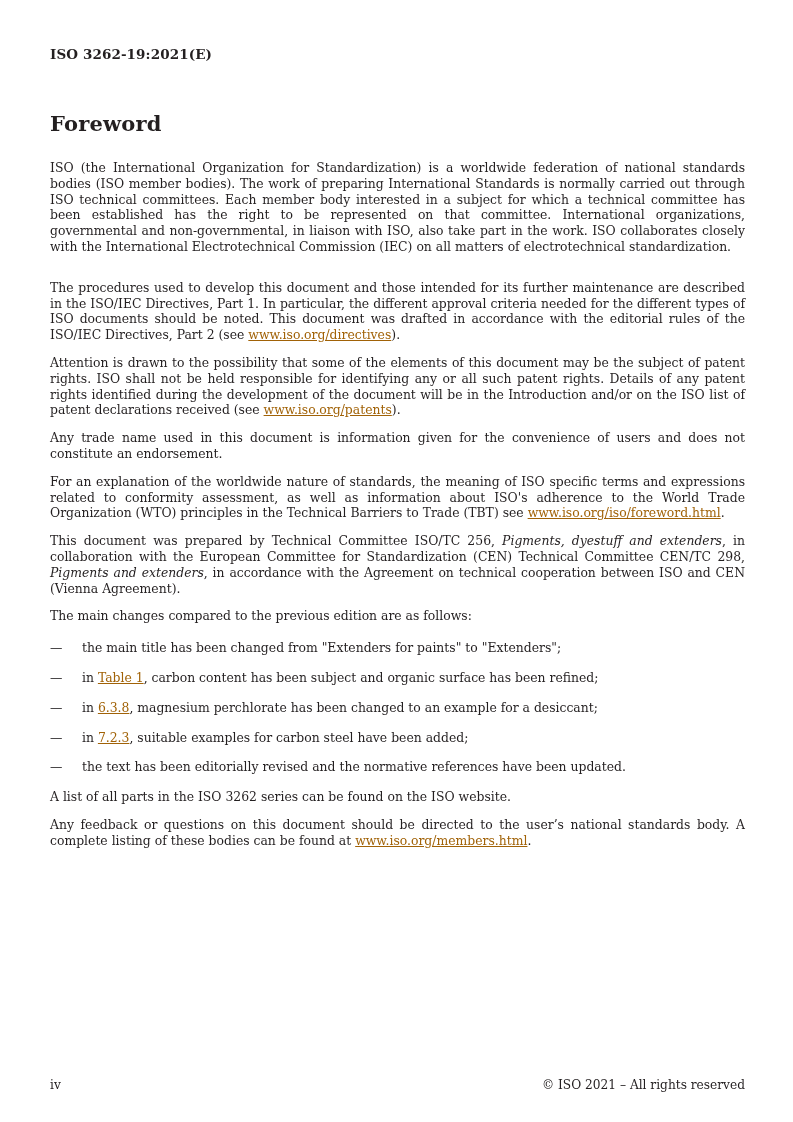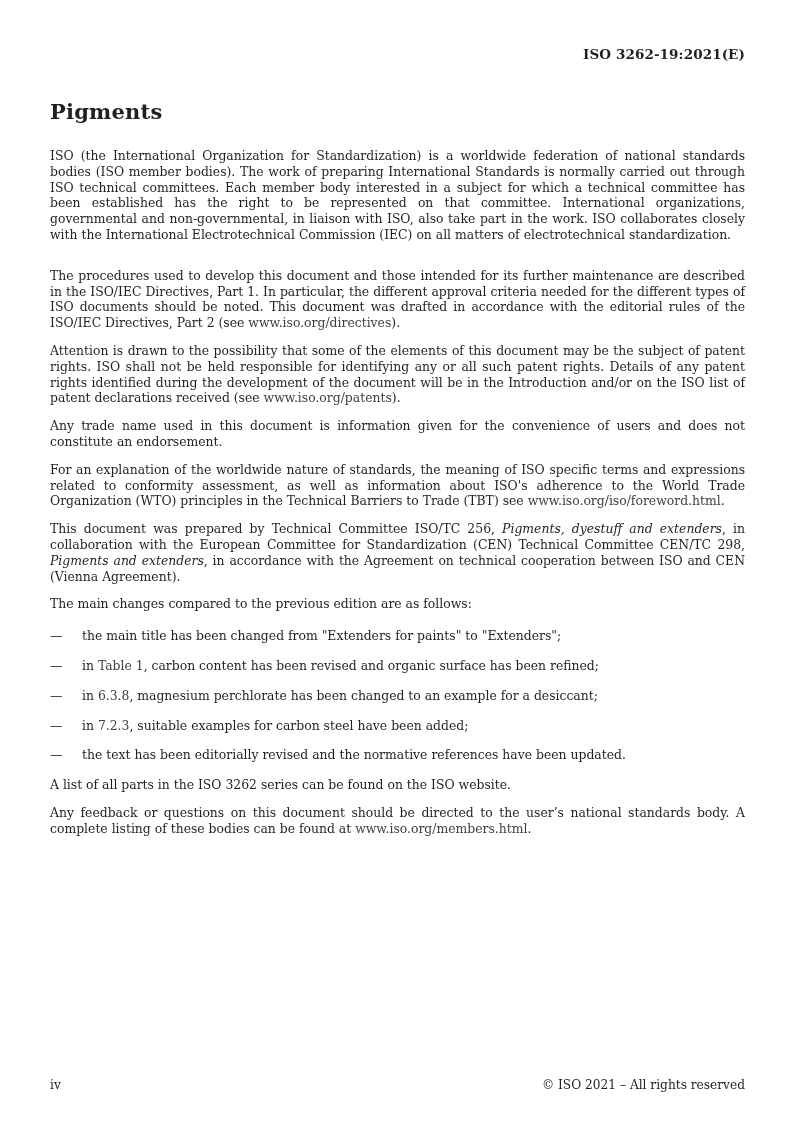--- a/index.html
+++ b/index.html
@@ -17,38 +17,38 @@
     top: 0; left: 0;
     width: 793px; height: 1122px;
   }
   .content {
     padding: 46px 48px 0 50px;
   }
   .doc-id {
     font-weight: bold;
     font-size: 13.5px;
     letter-spacing: 0.1px;
-    margin: 0 0 37px 0;
-    text-align: right;
+    margin: 0 0 49px 0;
   }
   h1.fw-title {
     font-size: 21px;
     font-weight: bold;
     margin: 0 0 24px 0;
     letter-spacing: 0.2px;
   }
   p.body-p {
     font-size: 12.4px;
     line-height: 15.8px;
     text-align: justify;
     margin: 0 0 12px 0;
   }
   p.body-p.intro { margin-bottom: 25px; }
   a.lnk {
-    color: #404040;
+    color: #a16207;
+    text-decoration: underline;
     cursor: pointer;
   }
   em.it { }
   .dash-list { margin: 16px 0 14px 0; }
   .dash-item {
     display: flex;
     font-size: 12.4px;
     line-height: 15.8px;
     text-align: justify;
     margin: 0 0 14px 0;
@@ -70,21 +70,21 @@
   }
 </style>
 </head>
 <body>
 
 <div class="page">
   <div class="content">
 
     <p class="doc-id">ISO 3262-19:2021(E)</p>
 
-    <h1 class="fw-title">Pigments</h1>
+    <h1 class="fw-title">Foreword</h1>
 
     <p class="body-p intro">
       <span>ISO (the International Organization for Standardization) is a worldwide federation of national standards bodies (ISO member bodies). The work of preparing International Standards is normally carried out through ISO technical committees. Each member body interested in a subject for which a technical committee has been established has the right to be represented on that committee. International organizations, governmental and non-governmental, in liaison with ISO, also take part in the work. ISO collaborates closely with the International Electrotechnical Commission (IEC) on all matters of electrotechnical standardization.</span>
     </p>
 
     <p class="body-p">
       <span>The procedures used to develop this document and those intended for its further maintenance are described in the ISO/IEC Directives, Part 1. In particular, the different approval criteria needed for the different types of ISO documents should be noted. This document was drafted in accordance with the editorial rules of the ISO/IEC Directives, Part 2 (see </span><a class="lnk">www.iso.org/directives</a><span>).</span>
     </p>
 
     <p class="body-p">
@@ -110,21 +110,21 @@
 
     <div class="dash-list">
 
       <div class="dash-item">
         <span class="dash">—</span>
         <span class="dash-text">the main title has been changed from "Extenders for paints" to "Extenders";</span>
       </div>
 
       <div class="dash-item">
         <span class="dash">—</span>
-        <span class="dash-text"><span>in </span><a class="lnk">Table 1</a><span>, carbon content has been revised and organic surface has been refined;</span></span>
+        <span class="dash-text"><span>in </span><a class="lnk">Table 1</a><span>, carbon content has been subject and organic surface has been refined;</span></span>
       </div>
 
       <div class="dash-item">
         <span class="dash">—</span>
         <span class="dash-text"><span>in </span><a class="lnk">6.3.8</a><span>, magnesium perchlorate has been changed to an example for a desiccant;</span></span>
       </div>
 
       <div class="dash-item">
         <span class="dash">—</span>
         <span class="dash-text"><span>in </span><a class="lnk">7.2.3</a><span>, suitable examples for carbon steel have been added;</span></span>

